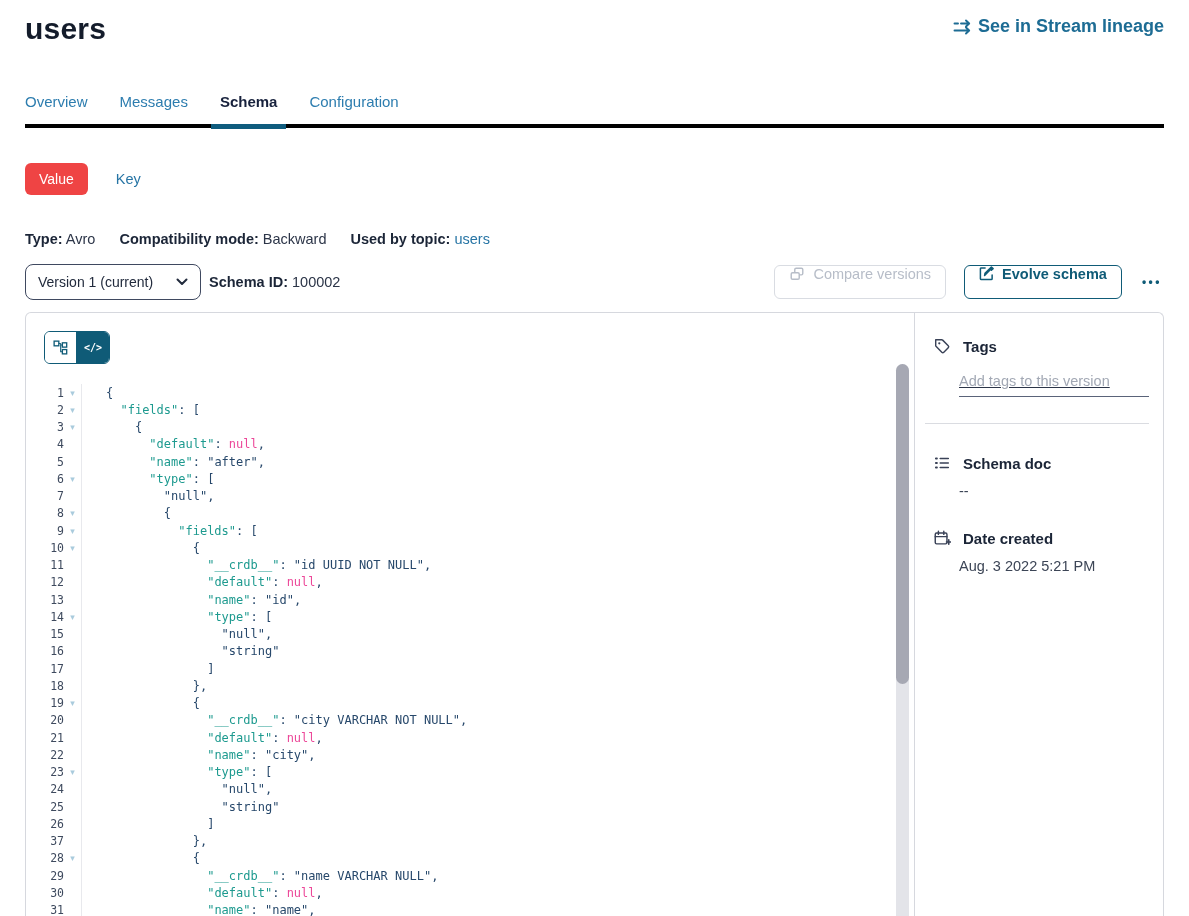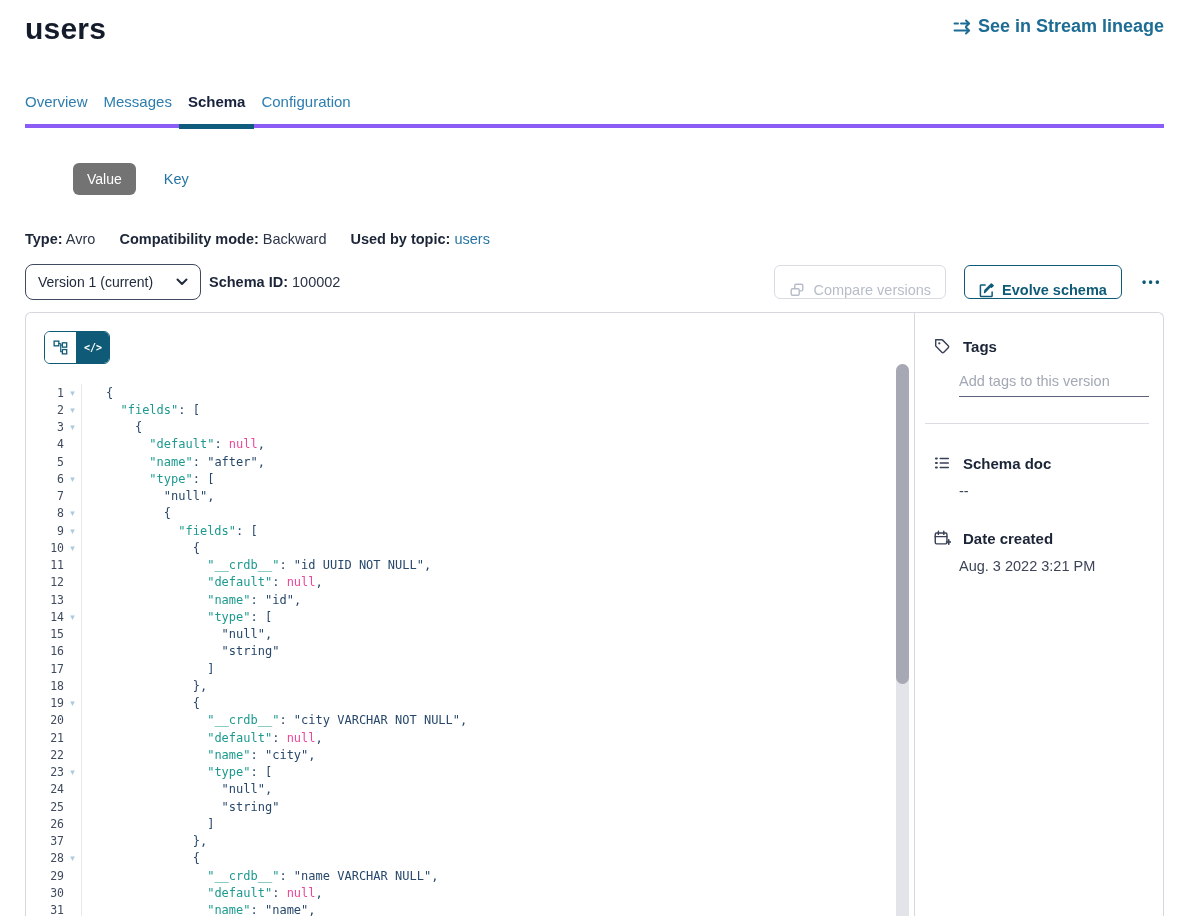--- a/index.html
+++ b/index.html
@@ -10,43 +10,43 @@
     color:#1b2537;
   }
   .page { padding:12px 25px 0 25px; }
 
   
   .hdr { display:flex; justify-content:space-between; align-items:flex-start; }
   .title { font-size:30px; font-weight:800; letter-spacing:0.2px; color:#141c2b; }
   .lineage { display:flex; align-items:center; gap:7px; color:#1d6c94; font-size:18px; font-weight:700; cursor:pointer; margin-top:4px; }
 
   
-  .tabs { display:flex; gap:16px; margin-top:47px; border-bottom:4px solid #8b5cf6; padding-bottom:14px; font-size:15px; }
+  .tabs { display:flex; gap:32px; margin-top:47px; border-bottom:4px solid #000000; padding-bottom:14px; font-size:15px; }
   .tab { color:#2d7daf; cursor:pointer; position:relative; }
   .tab.active { color:#17213c; font-weight:600; }
   .tab.active::after { content:''; position:absolute; left:-9px; right:-9px; top:calc(100% + 14px); height:5px; background:#0f5c7e; }
 
   
   .vk { display:flex; align-items:center; gap:28px; margin-top:35px; }
-  .btn-value { background:#737373; color:#fff; font-size:14px; padding:8px 14px; border:none; border-radius:6px; cursor:pointer; font-family:inherit;margin-left:48px; }
+  .btn-value { background:#ef4444; color:#fff; font-size:14px; padding:8px 14px; border:none; border-radius:6px; cursor:pointer; font-family:inherit; }
   .link-key { color:#2775a5; font-size:14.5px; cursor:pointer; }
 
   
   .meta { display:flex; gap:24px; margin-top:36px; font-size:14.5px; color:#2c3548; }
   .meta b { font-weight:700; color:#1b2537; }
   .meta .lnk { color:#2775a5; cursor:pointer; }
 
   
   .vbar { display:flex; align-items:center; margin-top:17px;gap:8px; }
   .select { width:176px; height:36px; border:1px solid #3f4960; border-radius:8px; padding:0 12px; display:flex; align-items:center; justify-content:space-between; font-size:14px; color:#222b3d; cursor:pointer; background:#fff; }
   .schemaid { margin-left:0; font-size:14.5px; color:#2c3548; }
   .schemaid b { color:#1b2537; }
   .vbar-right { margin-left:auto; display:flex; align-items:center; gap:18px; }
-  .btn-compare { display:flex; align-items:flex-end; gap:8px; border:1px solid #d9dce2; background:#fff; border-radius:6px; height:34px; padding:0 14px; font-size:14.5px; color:#b7bdc8; font-family:inherit; cursor:default; }
-  .btn-evolve { display:flex; align-items:flex-end; gap:8px; border:1px solid #0f5b77; background:#fff; border-radius:6px; height:34px; padding:0 14px; font-size:14.5px; font-weight:700; color:#0f5b77; font-family:inherit; cursor:pointer; }
+  .btn-compare { display:flex; align-items:flex-start; gap:8px; border:1px solid #d9dce2; background:#fff; border-radius:6px; height:34px; padding:0 14px; font-size:14.5px; color:#b7bdc8; font-family:inherit; cursor:default; }
+  .btn-evolve { display:flex; align-items:flex-start; gap:8px; border:1px solid #0f5b77; background:#fff; border-radius:6px; height:34px; padding:0 14px; font-size:14.5px; font-weight:700; color:#0f5b77; font-family:inherit; cursor:pointer; }
   .dots { color:#0f5b77; font-size:12px; letter-spacing:2.5px; font-weight:700; cursor:pointer; padding:4px 2px; }
 
   
   .panel { margin-top:12px; height:615px; border:1px solid #d6d8de; border-bottom:none; border-radius:6px 6px 0 0; display:flex; overflow:hidden; }
   .main { width:894px; position:relative; padding-top:18px; }
   .seg { display:flex; margin-left:18px; border:1px solid #0f5b77; border-radius:6px; overflow:hidden; width:66px; height:33px; }
   .seg-btn { width:33px; height:100%; display:flex; align-items:center; justify-content:center; cursor:pointer; background:#fff; }
   .seg-btn.sel { background:#0f5b77; }
   .seg-code-glyph { color:#fff; font-family:"DejaVu Sans Mono", monospace; font-size:10px; font-weight:700; }
 
@@ -63,21 +63,21 @@
 
   
   .sb-track { position:absolute; top:51px; right:5px; bottom:0; width:13px; background:#e3e4e9; border-radius:7px; }
   .sb-thumb { position:absolute; top:0; left:0; width:13px; height:320px; background:#a6a8b3; border-radius:7px; cursor:pointer; }
 
   
   .side { flex:1; border-left:1px solid #d6d8de; padding:24px 14px 0 18px; }
   .sec-h { display:flex; align-items:center; gap:12px; font-size:15px; font-weight:700; color:#1b2537; }
   .sec-h svg { flex-shrink:0; }
   .tags-input { margin-left:26px; margin-top:16px; width:190px; }
-  .tags-input input { width:100%; border:none; border-bottom:1px solid #5a6379; font-size:14.5px; padding:2px 0 7px 0; color:#2c3548; outline:none; font-family:inherit; background:transparent; }
+  .tags-input input { width:100%; border:none; border-bottom:1px solid #5a6379; font-size:14.5px; padding:2px 0 7px 0; color:#2c3548; outline:none; font-family:inherit; background:transparent;text-decoration:underline; }
   .tags-input input::placeholder { color:#a2a8b4; }
   .side-div { border-top:1px solid #dadce1; margin-top:26px; margin-left:-8px; }
   .sec { margin-top:30px; }
   .sec-val { margin-left:26px; margin-top:11px; font-size:14.5px; color:#3c4556; }
 </style>
 </head>
 <body>
 
 <div class="page">
 
@@ -368,19 +368,19 @@
         <div class="sec-h">
           <span style="display:flex;">
             <svg width="18" height="18" viewBox="0 0 20 20" fill="none" stroke="#3a4257" stroke-width="1.6" stroke-linecap="round" stroke-linejoin="round">
               <rect x="2.5" y="4.5" width="13" height="12" rx="1.5"></rect>
               <path d="M6 2.5 v3.5 M12 2.5 v3.5 M2.5 8.5 h13"></path>
               <path d="M17.5 12 v5 M15 14.5 h5" stroke-width="1.8"></path>
             </svg>
           </span>
           <span>Date created</span>
         </div>
-        <div class="sec-val">Aug. 3 2022 3:21 PM</div>
+        <div class="sec-val">Aug. 3 2022 5:21 PM</div>
       </div>
 
     </div>
   </div>
 
 </div>
 
 </body></html>

